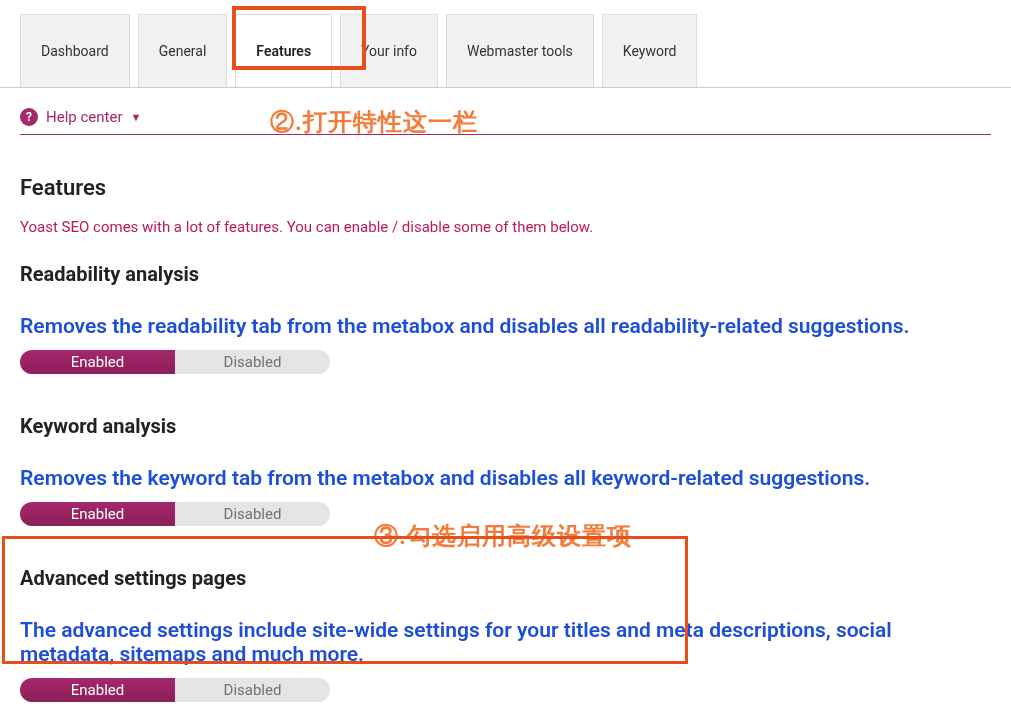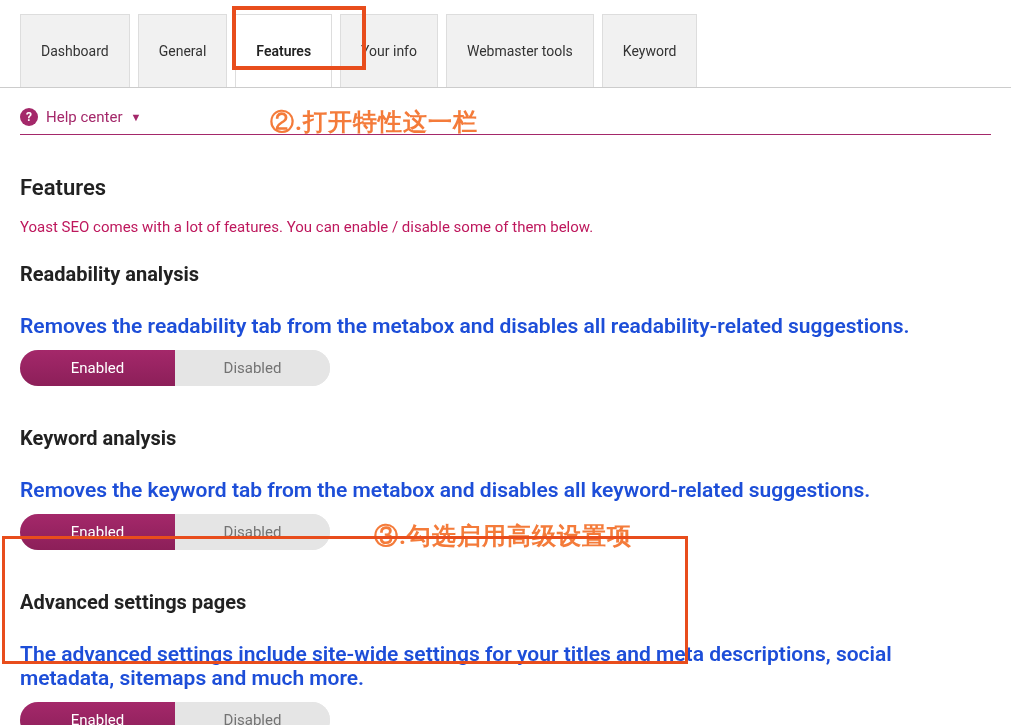--- a/index.html
+++ b/index.html
@@ -124,21 +124,21 @@
     }
 
     .toggle {
       display: inline-flex;
       border-radius: 20px;
       overflow: hidden;
       box-shadow: inset 0 0 0 1px rgba(0,0,0,0.1);
     }
     .toggle-btn {
       width: 155px;
-      height: 36px;
+      height: 24px;
       display: inline-flex;
       align-items: center;
       justify-content: center;
       font-size: 15px;
       cursor: pointer;
       border: none;
     }
     .toggle-enabled {
       background: linear-gradient(#a4286a, #8c1f59);
       color: #fff;

